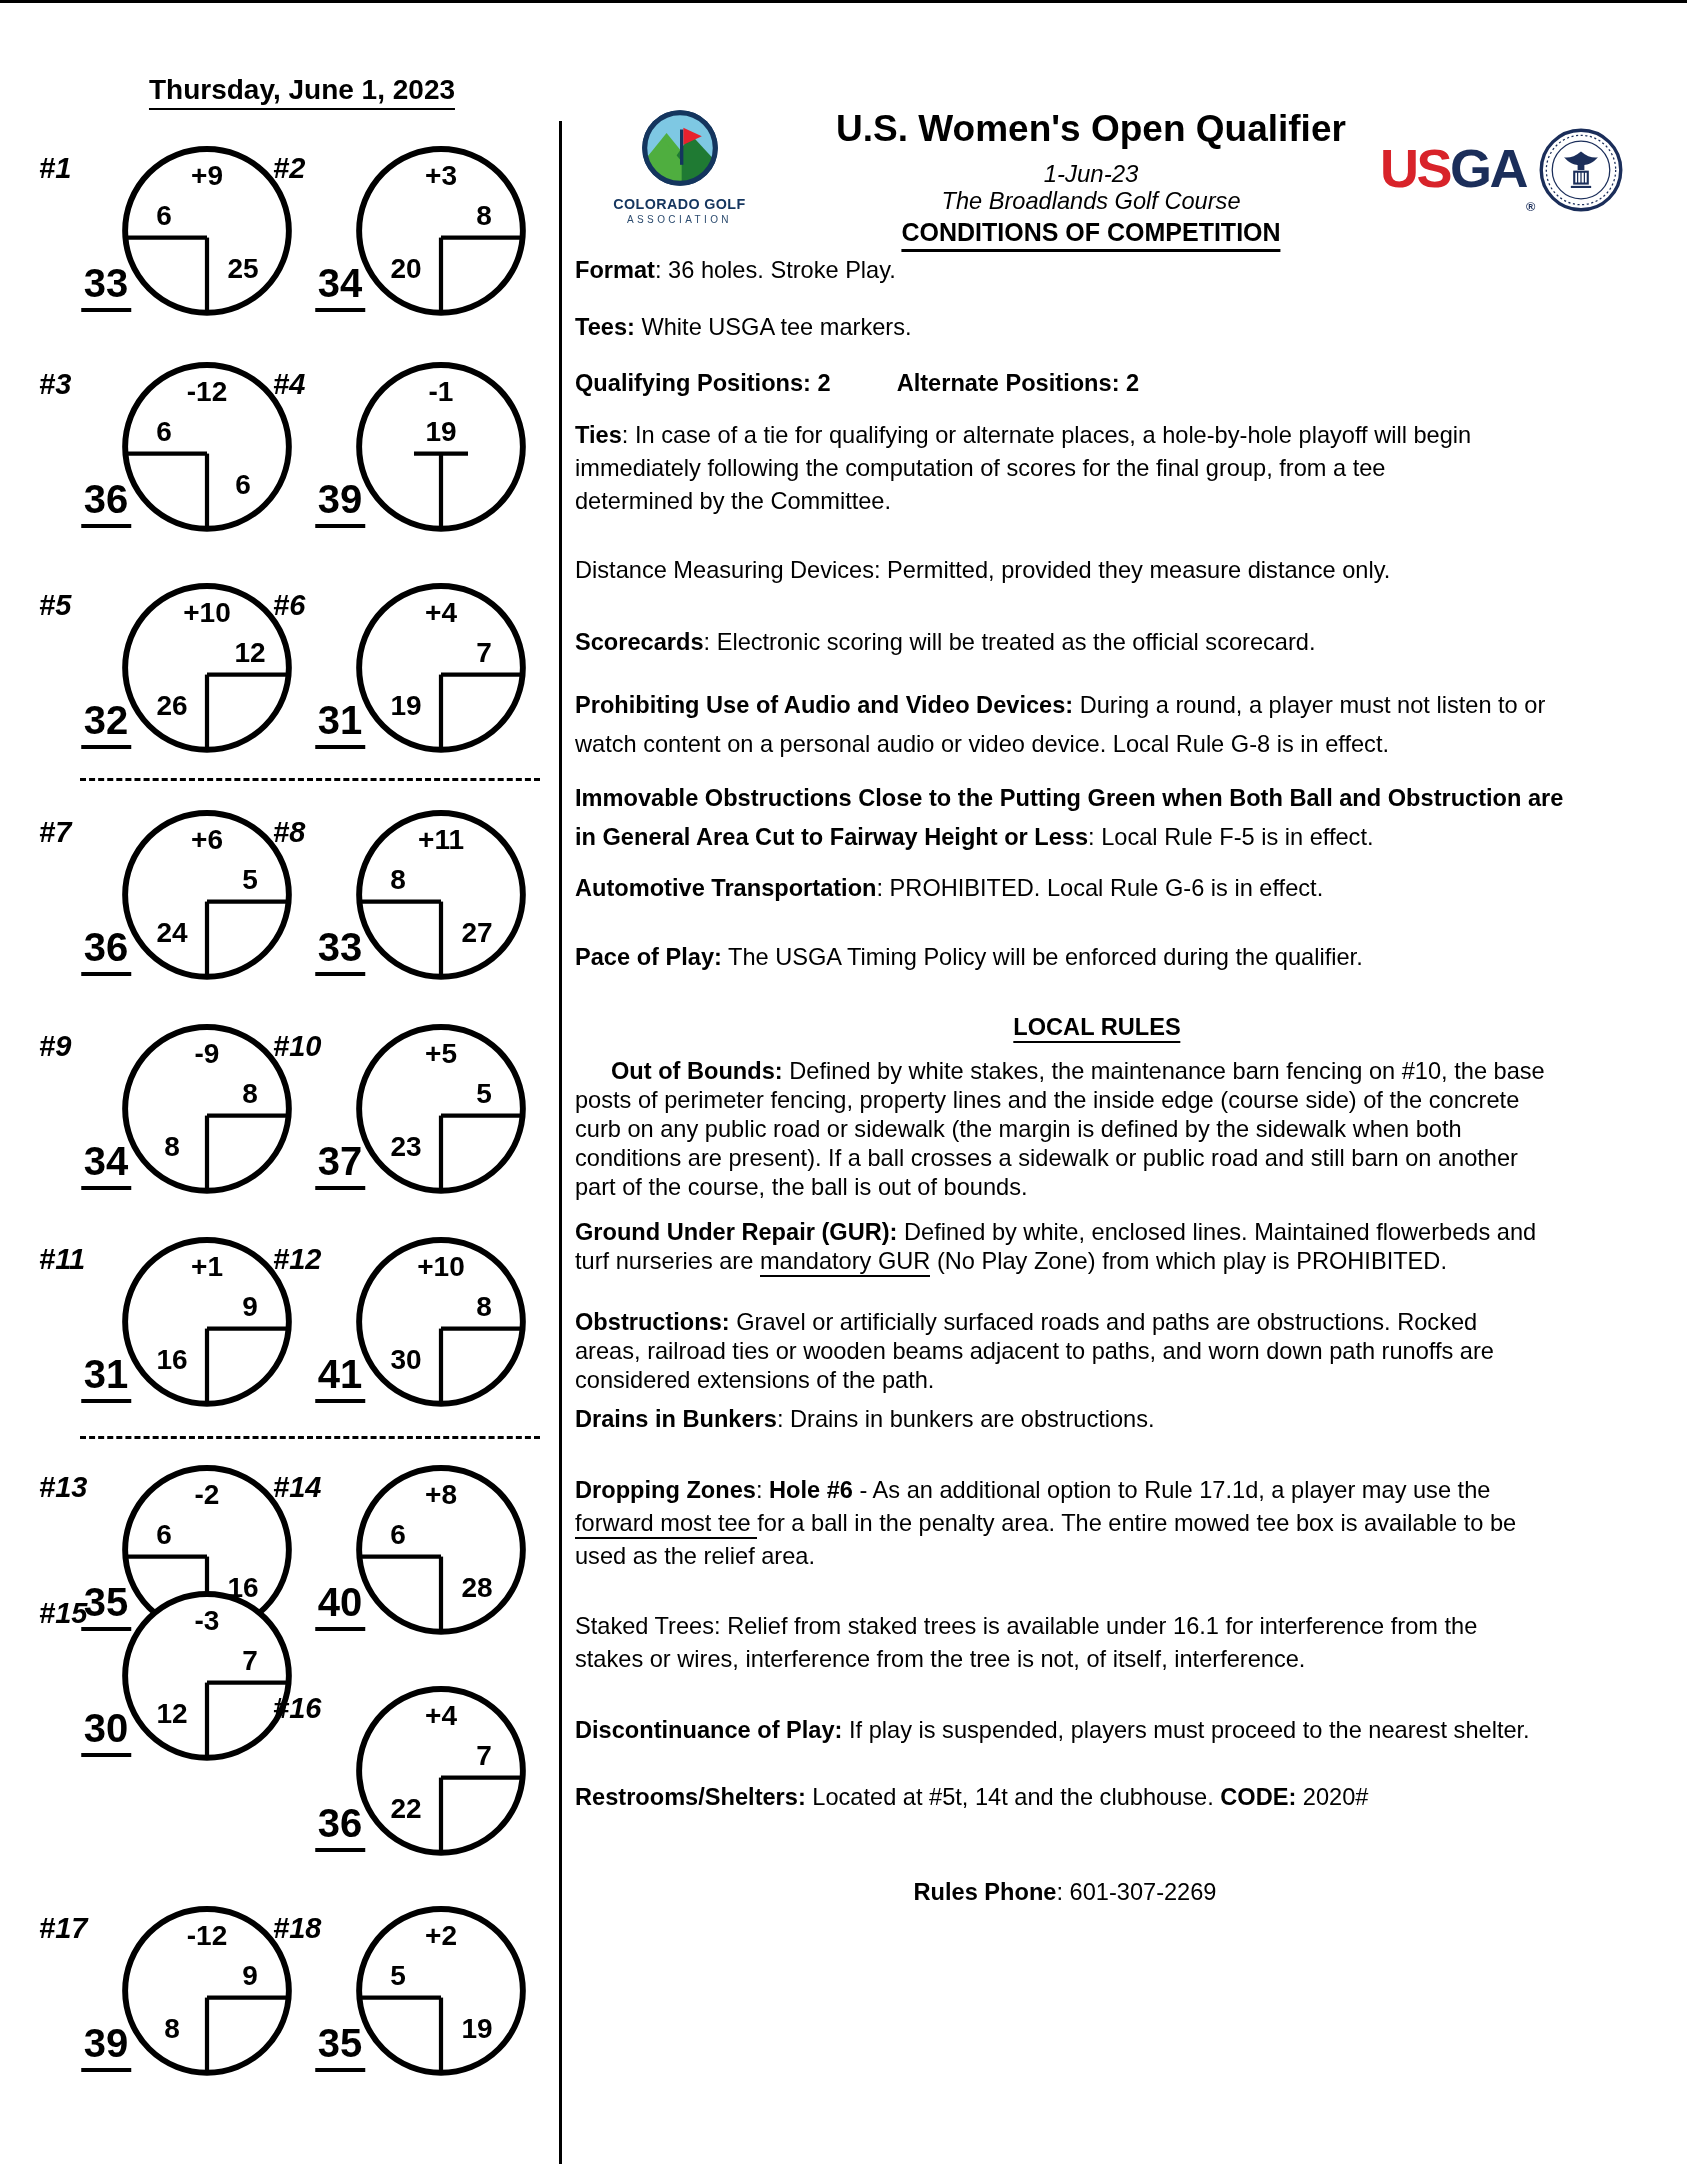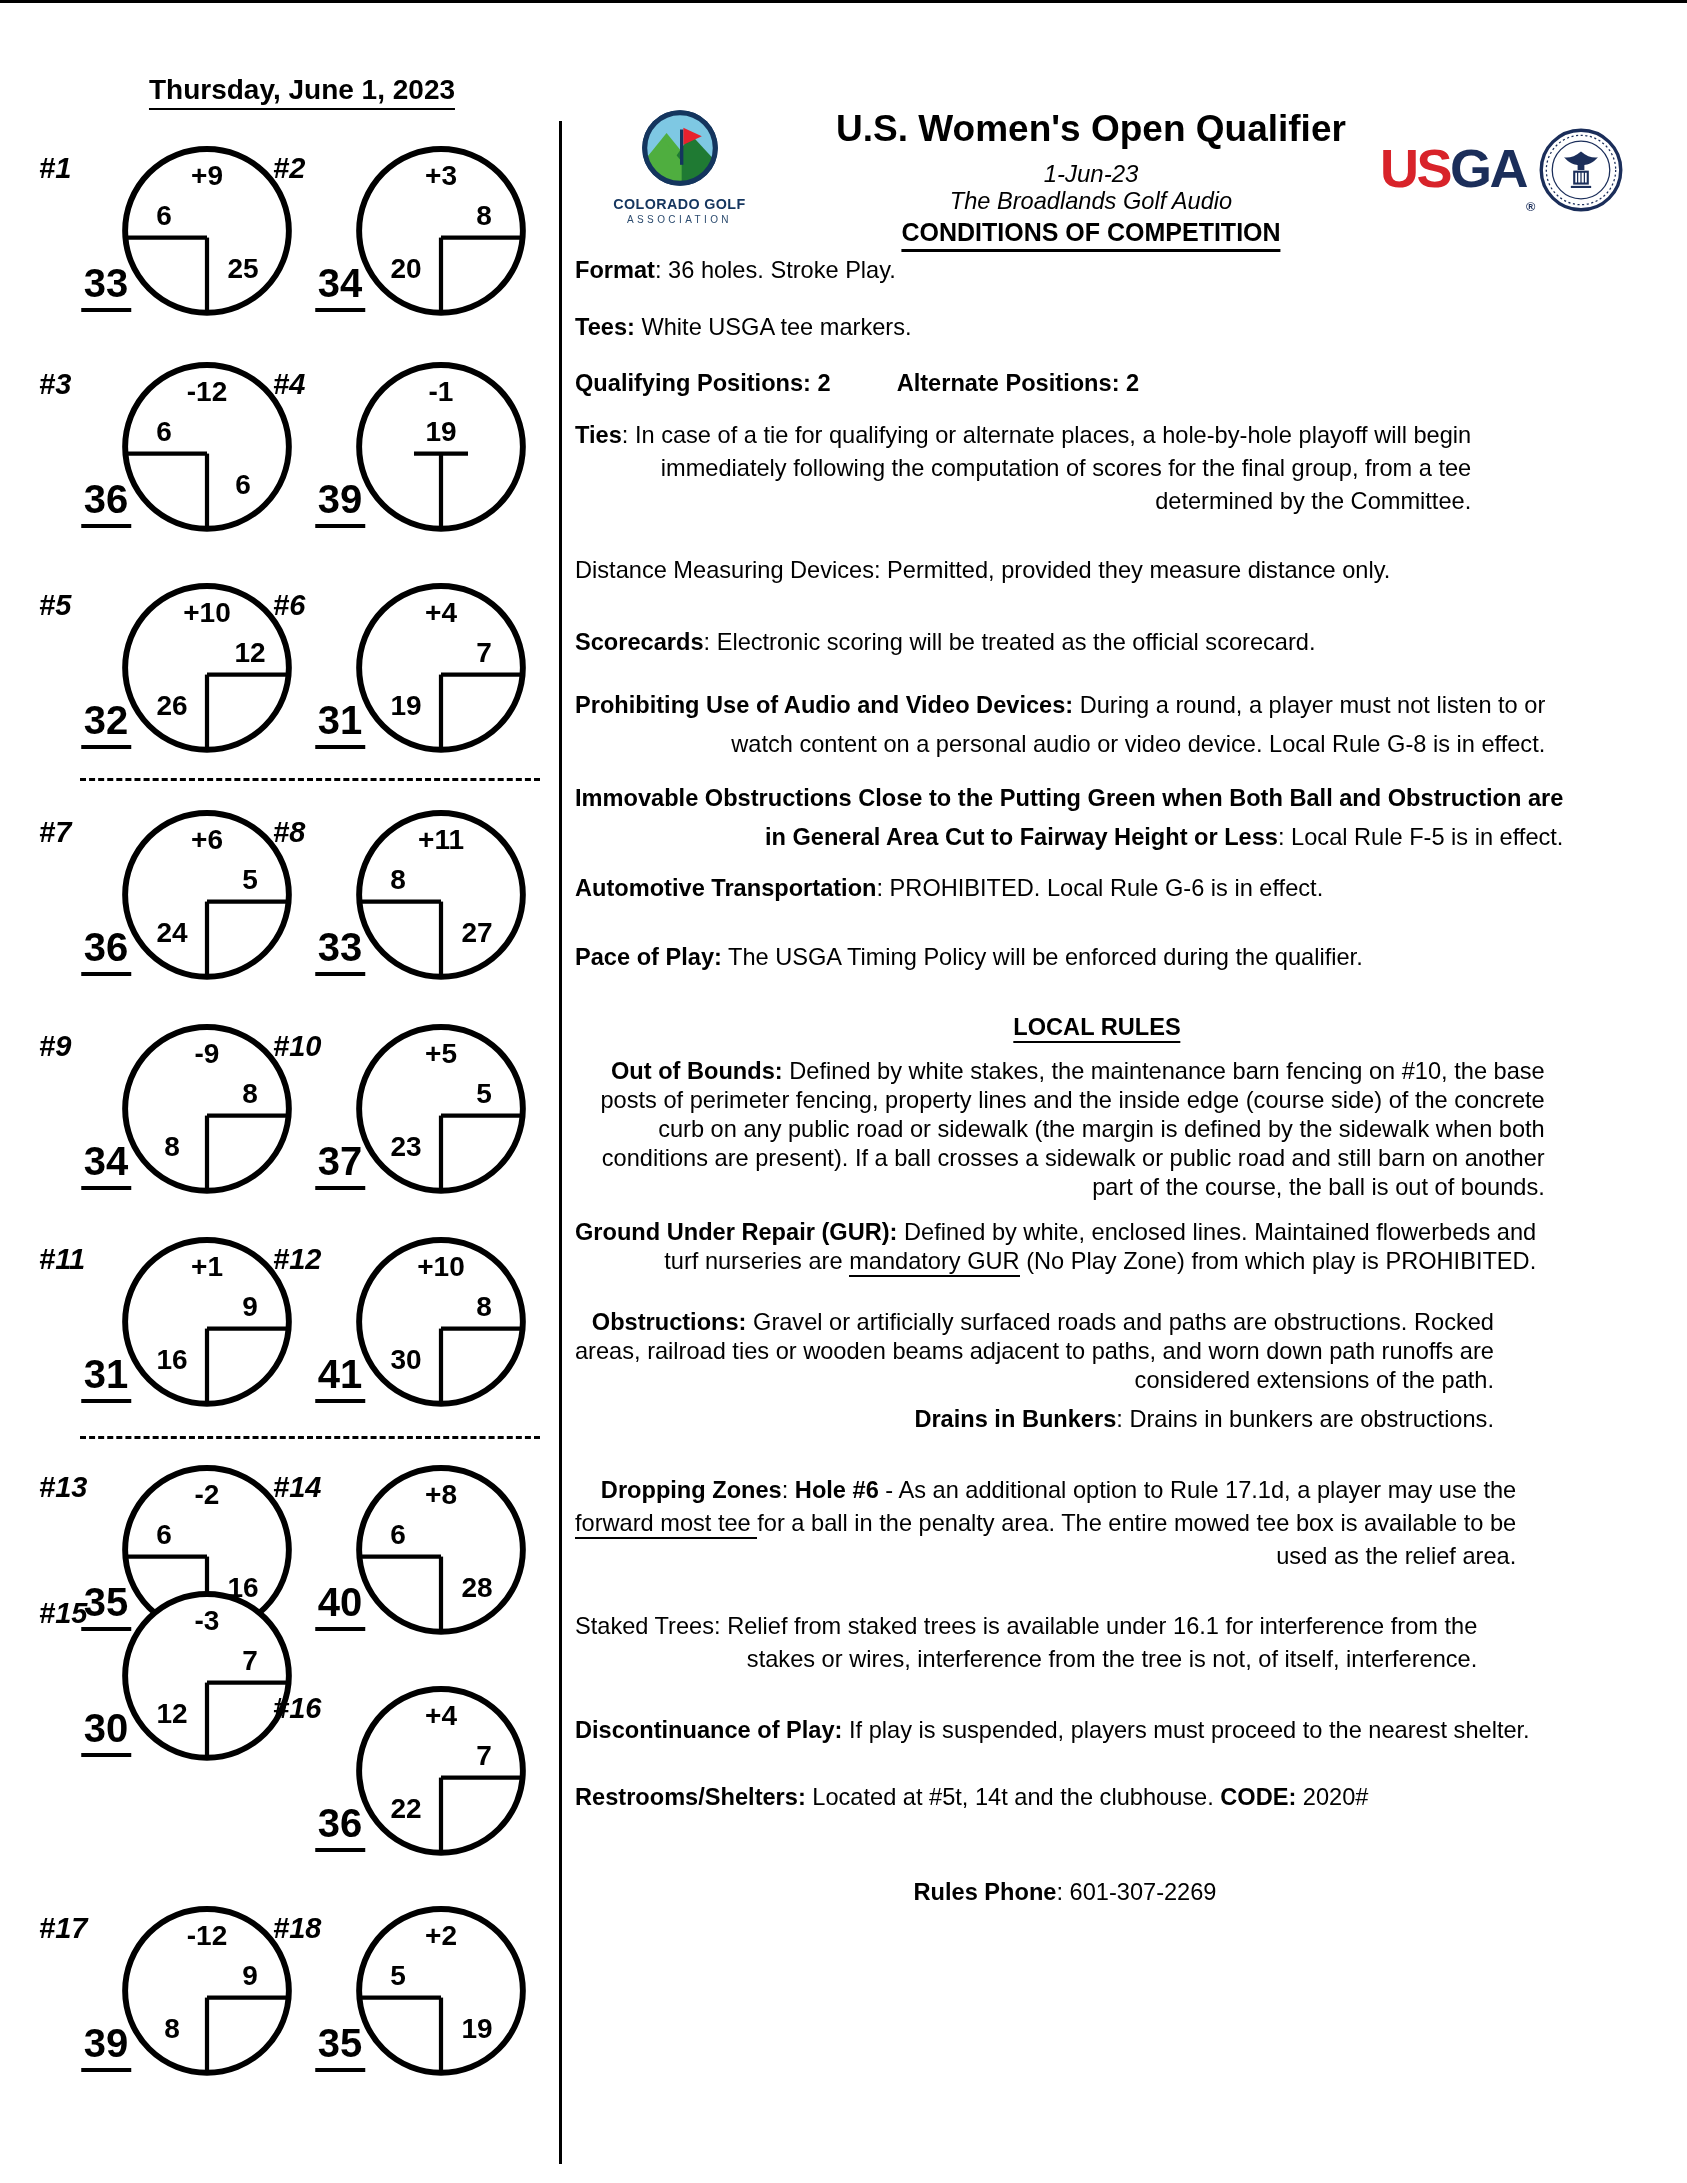--- a/index.html
+++ b/index.html
@@ -17,21 +17,21 @@
   .pin-hole{position:absolute;left:-37px;top:13.5px;width:84px;font-style:italic;
       font-weight:600;font-size:29px;}
   .pin-offset{position:absolute;left:131px;top:22px;transform:translateX(-50%);
       font-weight:bold;font-size:28px;white-space:nowrap;}
   .pin-num{position:absolute;transform:translateX(-50%);font-weight:bold;font-size:28px;}
   .pin-depth{position:absolute;left:30px;top:123px;transform:translateX(-50%);
       font-weight:bold;font-size:40px;border-bottom:4.2px solid #000;padding:0 2.5px 1.7px 2.5px;}
 
   
   .sec{position:absolute;font-size:23.6px;line-height:34px;white-space:nowrap;}
-  .sec .line{white-space:nowrap;text-align:right;}
+  .sec .line{white-space:nowrap;}
   .useg{border-bottom:2.5px solid #000;padding-bottom:0.8px;}
 
   
   .cga-logo{position:absolute;left:612px;top:106px;width:135px;text-align:center;}
   .cga-line1{margin-top:3.4px;font-size:14.3px;font-weight:bold;color:#14355e;letter-spacing:0.4px;white-space:nowrap;}
   .cga-line2{margin-top:1.7px;font-size:10px;color:#2a4a6e;letter-spacing:3.4px;white-space:nowrap;}
   .h-title{position:absolute;left:1091px;top:108px;transform:translateX(-50%);
       font-size:37px;font-weight:bold;white-space:nowrap;}
   .h-date{position:absolute;left:1091px;top:160px;transform:translateX(-50%);
       font-size:24px;font-style:italic;white-space:nowrap;}
@@ -291,21 +291,21 @@
         <polygon points="54,26 76,36 54,46" fill="#e8212e"></polygon>
       </g>
       <circle cx="50" cy="50" r="42" fill="none" stroke="#14355e" stroke-width="6"></circle>
     </svg>
     <div class="cga-line1">COLORADO GOLF</div>
     <div class="cga-line2">ASSOCIATION</div>
   </div>
 
   <div class="h-title">U.S. Women's Open Qualifier</div>
   <div class="h-date">1-Jun-23</div>
-  <div class="h-course">The Broadlands Golf Audio</div>
+  <div class="h-course">The Broadlands Golf Course</div>
   <div class="h-cond">CONDITIONS OF COMPETITION</div>
 
   <div class="usga">
     <div class="usga-text"><span class="us">US</span><span class="ga">GA</span><span class="reg">®</span></div>
     <svg width="88" height="88" viewBox="0 0 104 104" style="margin:-1.7px 0 0 1.7px;">
       <circle cx="52" cy="52" r="47" fill="none" stroke="#1b2e5a" stroke-width="4"></circle>
       <circle cx="52" cy="52" r="41" fill="none" stroke="#1b2e5a" stroke-width="1.5" stroke-dasharray="2.5,3"></circle>
       <circle cx="52" cy="52" r="34" fill="none" stroke="#1b2e5a" stroke-width="1.5"></circle>
       <path d="M52 30 C45 36 38 38 32 37 C38 44 44 46 48 46 L48 52 L56 52 L56 46 C60 46 66 44 72 37 C66 38 59 36 52 30 Z" fill="#1b2e5a"></path>
       <rect x="44" y="54" width="16" height="14" fill="none" stroke="#1b2e5a" stroke-width="2.5"></rect>

